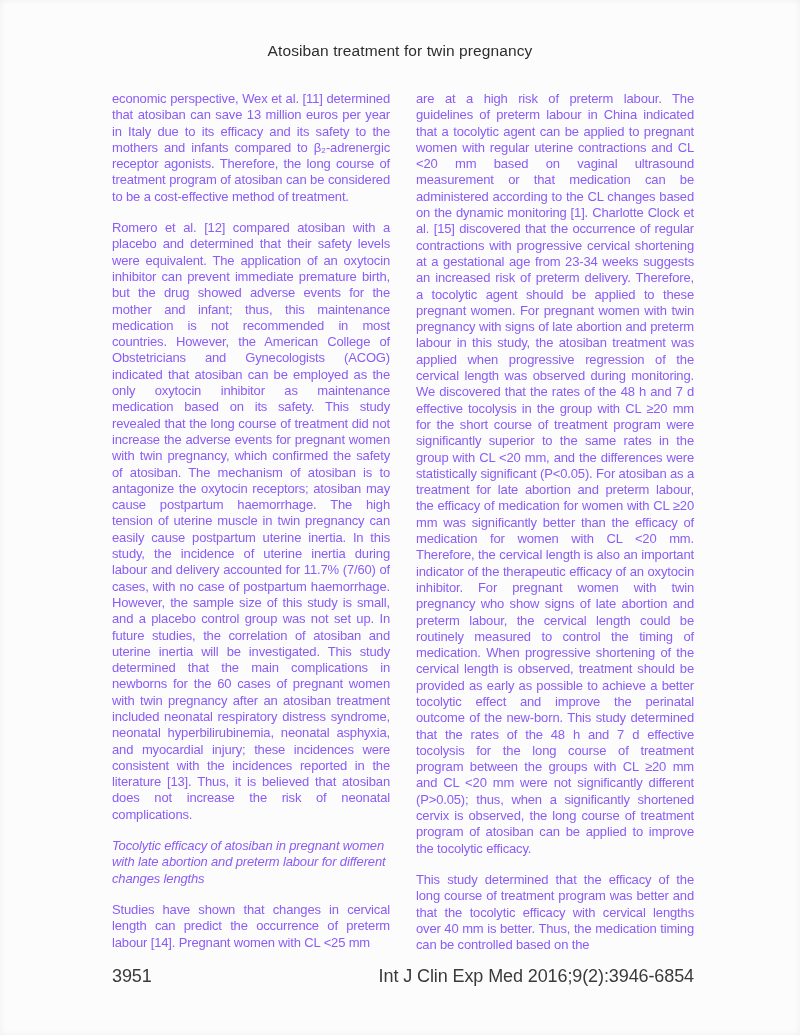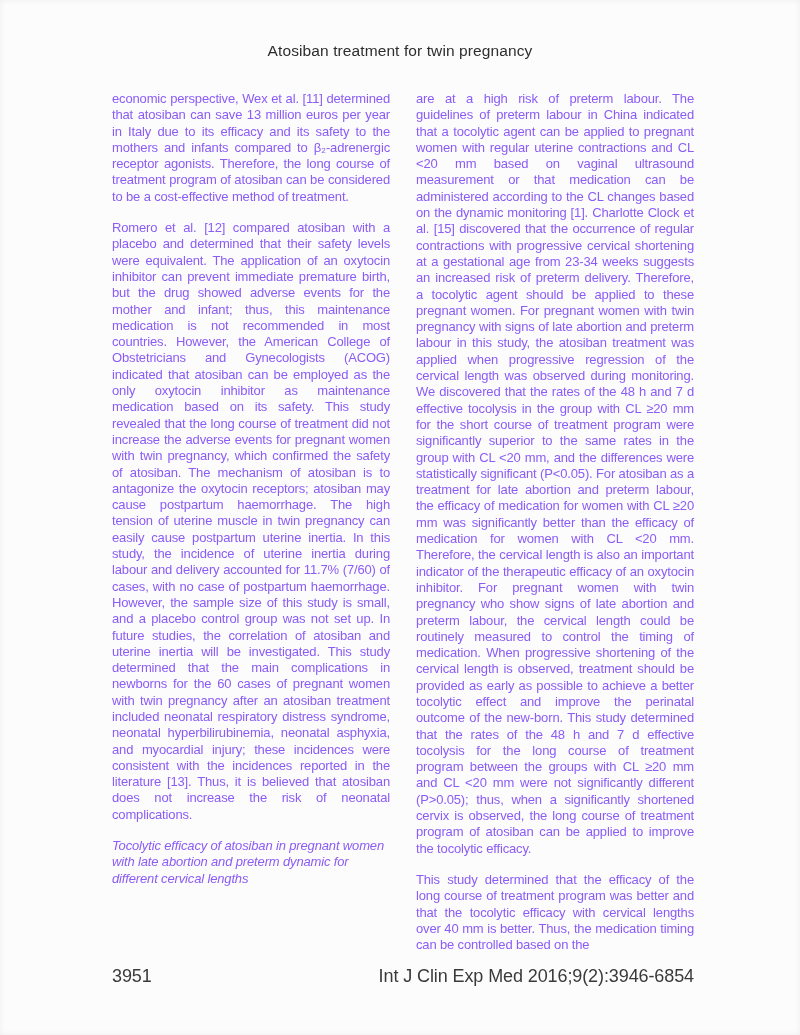--- a/index.html
+++ b/index.html
@@ -72,21 +72,22 @@
 
 <div class="page">
 
   <div class="running-title">Atosiban treatment for twin pregnancy</div>
 
   <div class="columns">
 
     <div class="col">
       <p class="para">economic perspective, Wex et al. [11] determined that atosiban can save 13 million euros per year in Italy due to its efficacy and its safety to the mothers and infants compared to β₂-adrenergic receptor agonists. Therefore, the long course of treatment program of atosiban can be considered to be a cost-effective method of treatment.</p>
       <p class="para">Romero et al. [12] compared atosiban with a placebo and determined that their safety levels were equivalent. The application of an oxytocin inhibitor can prevent immediate premature birth, but the drug showed adverse events for the mother and infant; thus, this maintenance medication is not recommended in most countries. However, the American College of Obstetricians and Gynecologists (ACOG) indicated that atosiban can be employed as the only oxytocin inhibitor as maintenance medication based on its safety. This study revealed that the long course of treatment did not increase the adverse events for pregnant women with twin pregnancy, which confirmed the safety of atosiban. The mechanism of atosiban is to antagonize the oxytocin receptors; atosiban may cause postpartum haemorrhage. The high tension of uterine muscle in twin pregnancy can easily cause postpartum uterine inertia. In this study, the incidence of uterine inertia during labour and delivery accounted for 11.7% (7/60) of cases, with no case of postpartum haemorrhage. However, the sample size of this study is small, and a placebo control group was not set up. In future studies, the correlation of atosiban and uterine inertia will be investigated. This study determined that the main complications in newborns for the 60 cases of pregnant women with twin pregnancy after an atosiban treatment included neonatal respiratory distress syndrome, neonatal hyperbilirubinemia, neonatal asphyxia, and myocardial injury; these incidences were consistent with the incidences reported in the literature [13]. Thus, it is believed that atosiban does not increase the risk of neonatal complications.</p>
-      <p class="section-heading">Tocolytic efficacy of atosiban in pregnant women with late abortion and preterm dynamic for different cervical lengths</p>
+      <p class="section-heading">Tocolytic efficacy of atosiban in pregnant women with late abortion and preterm labour for different changes lengths</p>
+      <p class="para">Studies have shown that changes in cervical length can predict the occurrence of preterm labour [14]. Pregnant women with CL &lt;25 mm</p>
     </div>
 
     <div class="col">
       <p class="para">are at a high risk of preterm labour. The guidelines of preterm labour in China indicated that a tocolytic agent can be applied to pregnant women with regular uterine contractions and CL &lt;20 mm based on vaginal ultrasound measurement or that medication can be administered according to the CL changes based on the dynamic monitoring [1]. Charlotte Clock et al. [15] discovered that the occurrence of regular contractions with progressive cervical shortening at a gestational age from 23-34 weeks suggests an increased risk of preterm delivery. Therefore, a tocolytic agent should be applied to these pregnant women. For pregnant women with twin pregnancy with signs of late abortion and preterm labour in this study, the atosiban treatment was applied when progressive regression of the cervical length was observed during monitoring. We discovered that the rates of the 48 h and 7 d effective tocolysis in the group with CL ≥20 mm for the short course of treatment program were significantly superior to the same rates in the group with CL &lt;20 mm, and the differences were statistically significant (P&lt;0.05). For atosiban as a treatment for late abortion and preterm labour, the efficacy of medication for women with CL ≥20 mm was significantly better than the efficacy of medication for women with CL &lt;20 mm. Therefore, the cervical length is also an important indicator of the therapeutic efficacy of an oxytocin inhibitor. For pregnant women with twin pregnancy who show signs of late abortion and preterm labour, the cervical length could be routinely measured to control the timing of medication. When progressive shortening of the cervical length is observed, treatment should be provided as early as possible to achieve a better tocolytic effect and improve the perinatal outcome of the new-born. This study determined that the rates of the 48 h and 7 d effective tocolysis for the long course of treatment program between the groups with CL ≥20 mm and CL &lt;20 mm were not significantly different (P&gt;0.05); thus, when a significantly shortened cervix is observed, the long course of treatment program of atosiban can be applied to improve the tocolytic efficacy.</p>
       <p class="para">This study determined that the efficacy of the long course of treatment program was better and that the tocolytic efficacy with cervical lengths over 40 mm is better. Thus, the medication timing can be controlled based on the</p>
     </div>
 
   </div>
 
   <div class="footer">

